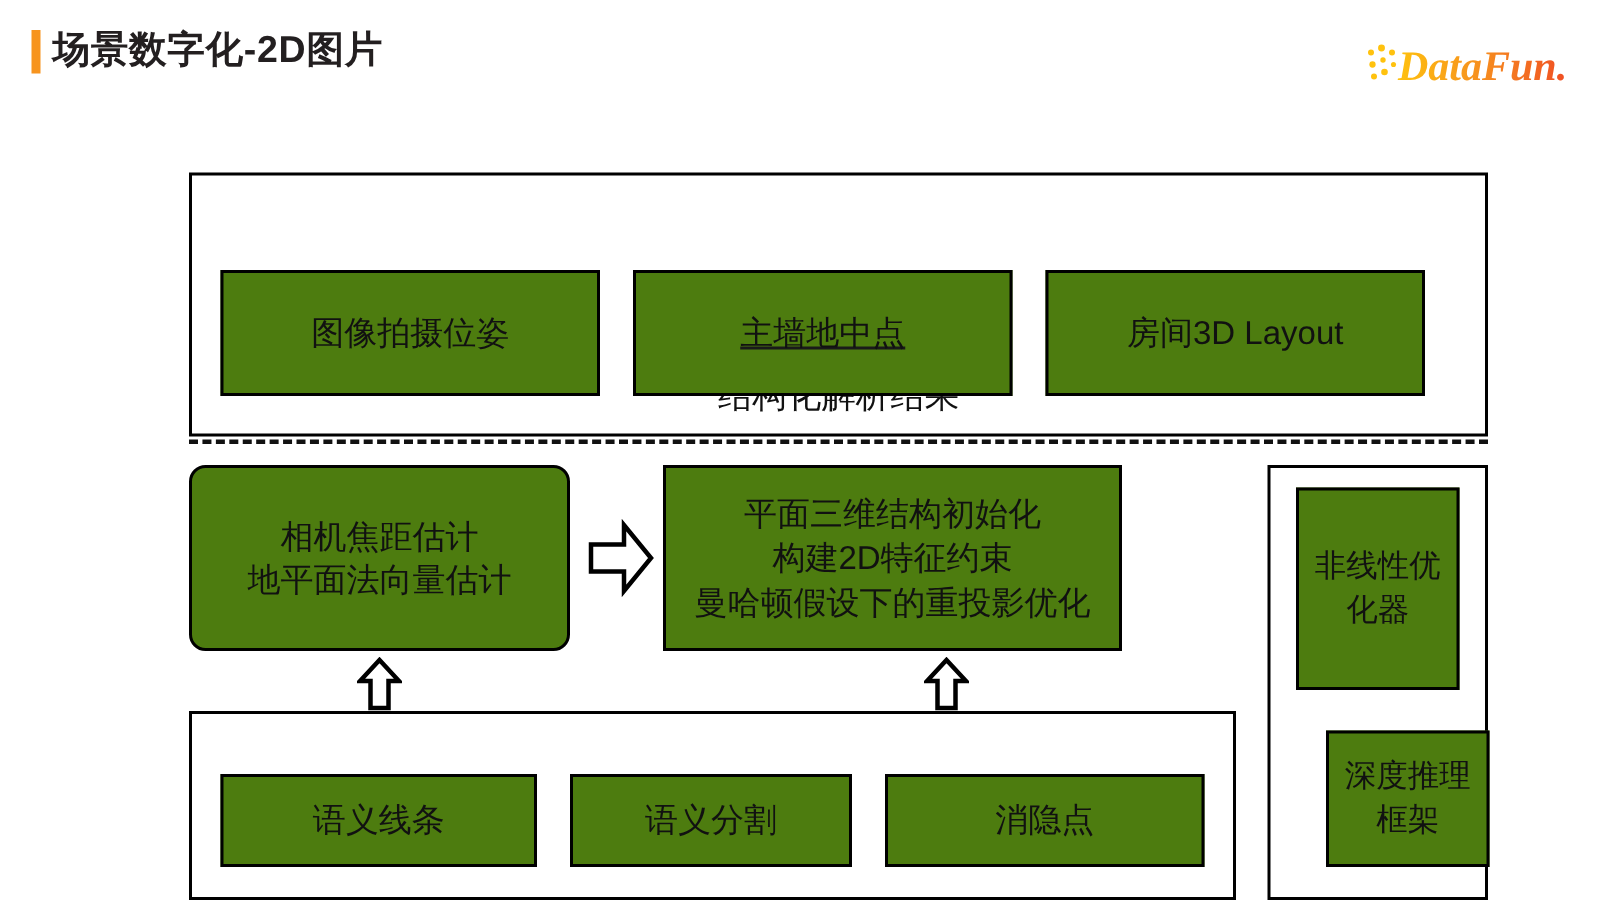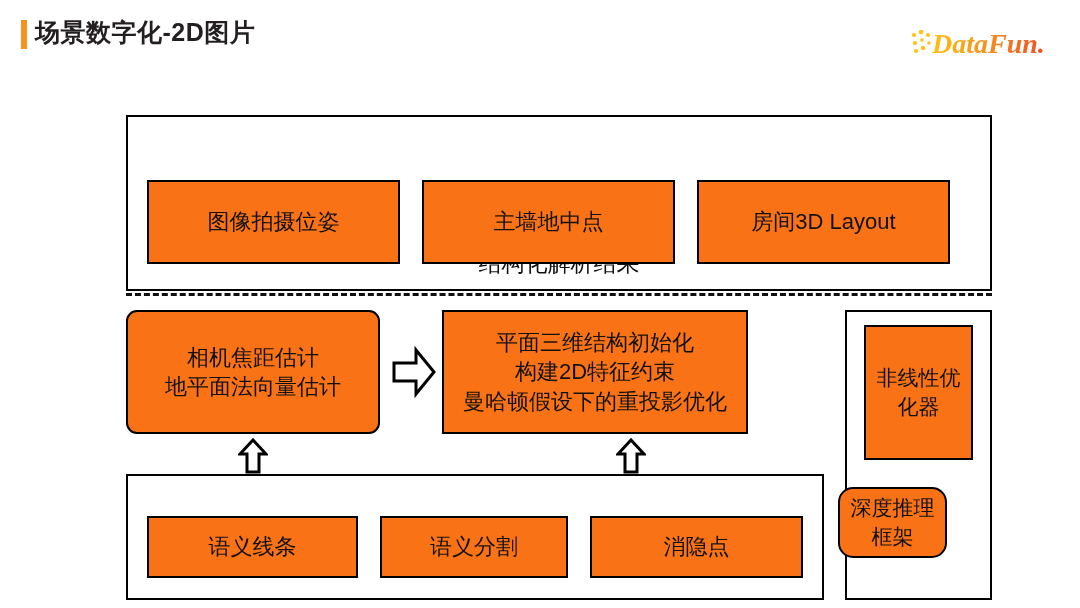--- a/index.html
+++ b/index.html
@@ -54,21 +54,21 @@
   .group-box {
     position: absolute;
     box-sizing: border-box;
     border: 2.5px solid #000;
     background: #ffffff;
   }
   .leaf-box {
     position: absolute;
     box-sizing: border-box;
     border: 2.5px solid #000;
-    background: #f97316;
+    background: #4d7c0f;
     display: flex;
     align-items: center;
     justify-content: center;
     text-align: center;
   }
   .leaf-label {
     font-size: 22px;
     line-height: 1.32;
     color: #111;
     white-space: pre-line;
@@ -79,21 +79,21 @@
     text-align: center;
     font-size: 23px;
     color: #111;
     white-space: nowrap;
   }
 
   
   #top-group      { left:126px;  top:115px; width:866px; height:176px; }
   #top-group-title{ top:131px; }
   #top-leaf-0     { left:147px; top:180px; width:253px; height:84px; }
-  #top-leaf-1     { left:422px; top:180px; width:253px; height:84px; }
+  #top-leaf-1     { left:422px; top:180px; width:253px; height:84px;text-decoration:underline; }
   #top-leaf-2     { left:697px; top:180px; width:253px; height:84px; }
 
   #section-divider {
     position: absolute;
     left: 126px; top: 293px;
     width: 866px; height: 0;
     border-top: 3px dashed #111;
   }
 
   #mid-left-box   { left:126px; top:310px; width:254px; height:124px;border-radius:11px; }
@@ -115,21 +115,21 @@
     width: 30px; height: 36px;
   }
 
   #bottom-group      { left:126px; top:474px; width:698px; height:126px; }
   #bottom-leaf-0  { left:147px; top:516px; width:211px; height:62px; }
   #bottom-leaf-1  { left:380px; top:516px; width:188px; height:62px; }
   #bottom-leaf-2  { left:590px; top:516px; width:213px; height:62px; }
 
   #side-group     { left:845px; top:310px; width:147px; height:290px; }
   #side-leaf-0    { left:864px; top:325px; width:109px; height:135px; }
-  #side-leaf-1    { left:838px; top:487px; width:109px; height:71px;border-radius:15px; }
+  #side-leaf-1    { left:884px; top:487px; width:109px; height:91px; }
   .side-label     { font-size: 21px; line-height: 1.35; }
 </style>
 </head>
 <body>
 
 <div id="header">
 
   <div id="title-accent"></div>
 
   <div id="page-title">场景数字化-2D图片</div>

